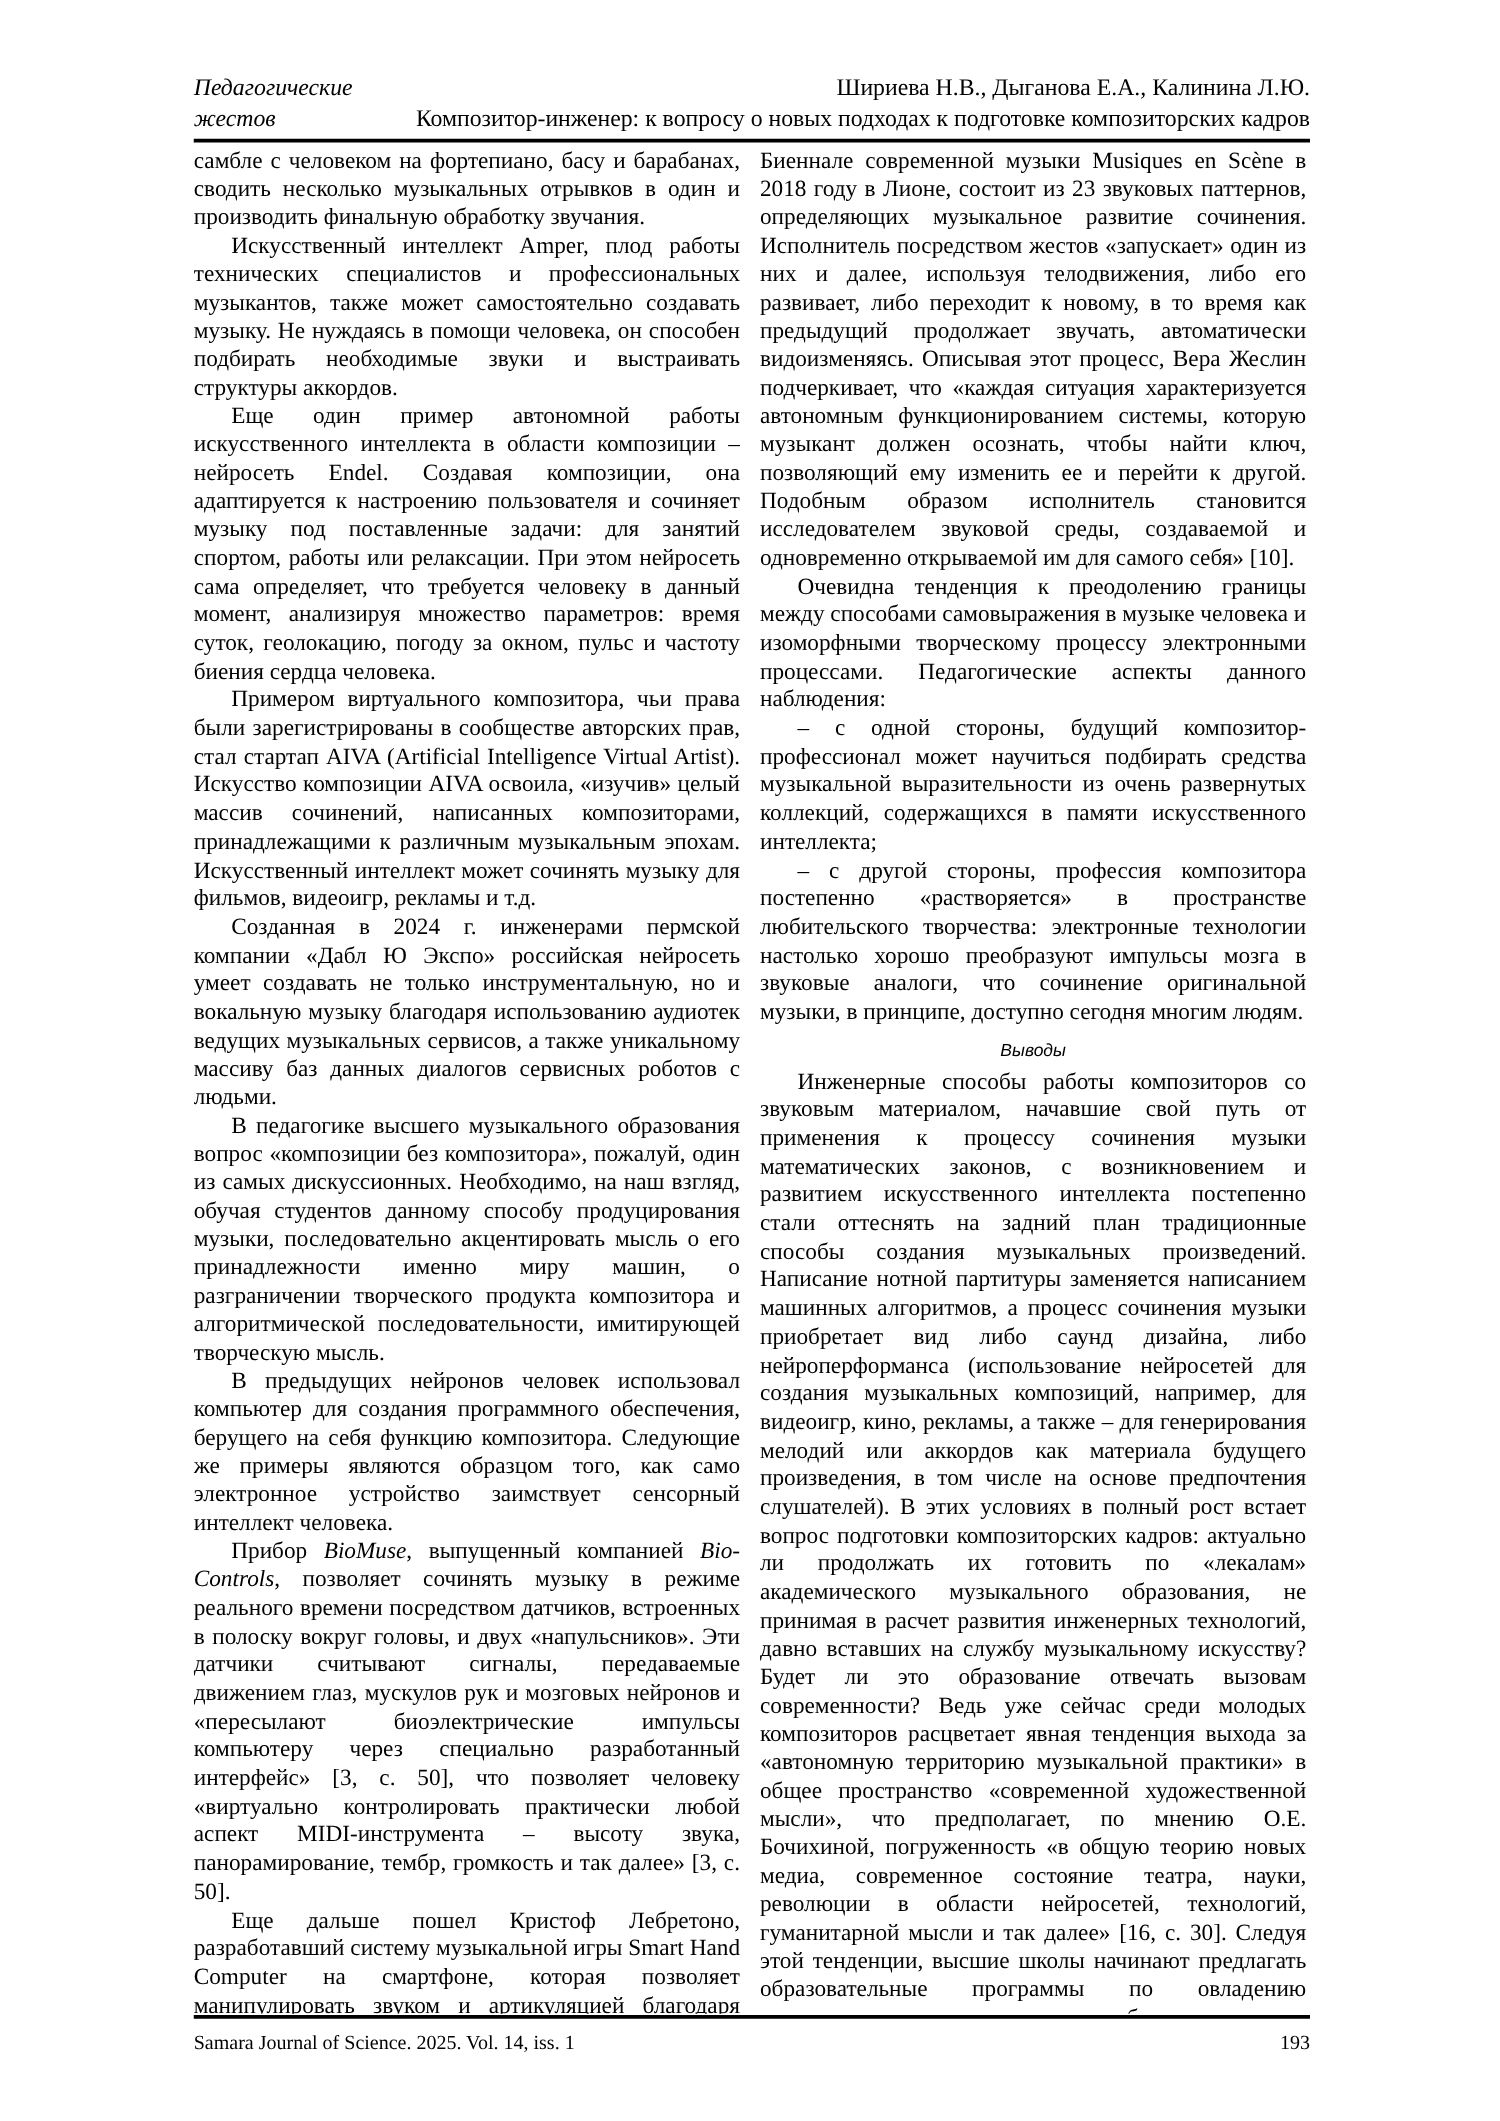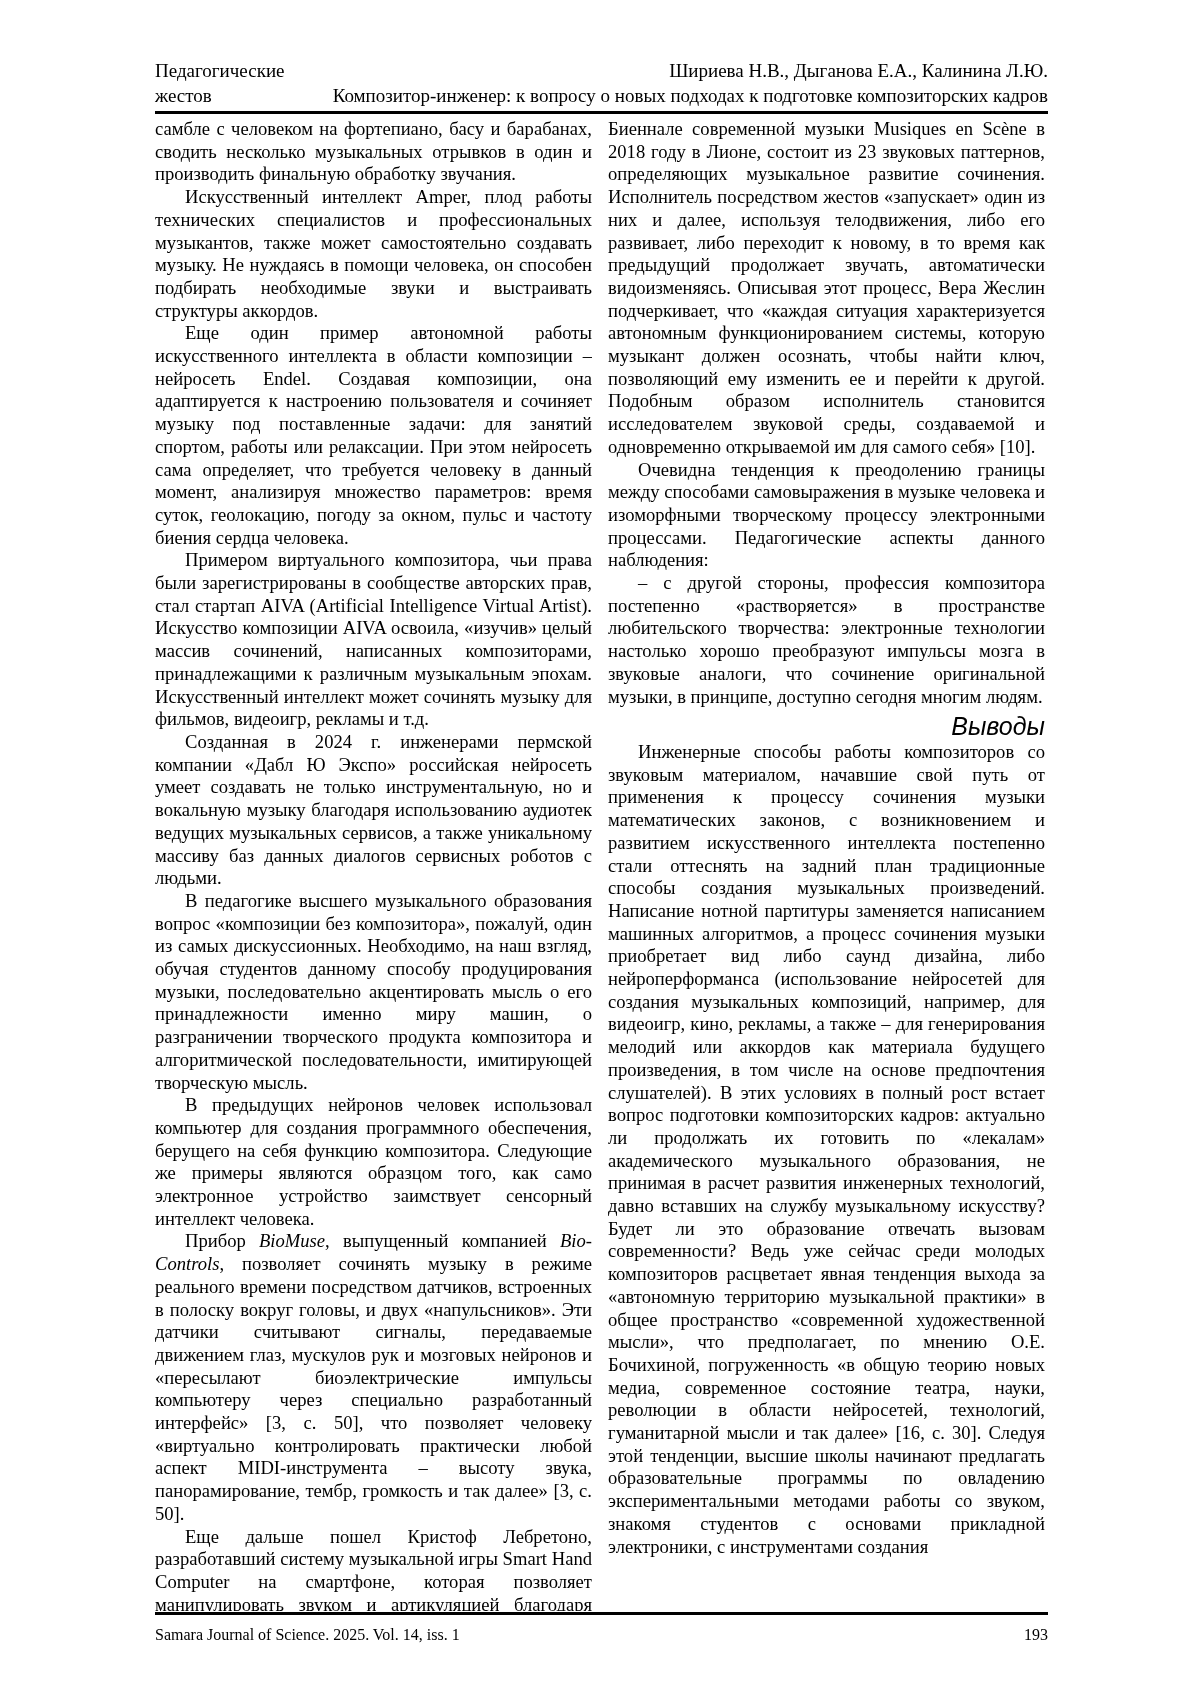--- a/index.html
+++ b/index.html
@@ -5,35 +5,35 @@
   html, body { margin: 0; padding: 0; }
   body {
     width: 1200px; height: 1697px;
     background: #ffffff; color: #000000;
     font-family: "Liberation Serif", serif;
   }
   .page { position: relative; width: 1200px; height: 1697px; overflow: hidden; background: #fff; }
   .content { position: absolute; left: 155px; top: 58px; width: 893px; }
 
   .header-row { display: flex; justify-content: space-between; align-items: baseline; font-size: 19px; line-height: 25px; }
-  .header-left { white-space: nowrap; }
+  .header-left { font-style: italic; white-space: nowrap; }
   .header-right { text-align: center; }
   .header-rule { border-bottom: 3px solid #000; margin-top: 3px; }
 
   .columns { display: flex; gap: 16px; margin-top: 4px; height: 1493px; overflow: hidden; }
   .col {
     width: 437px; height: 1493px; overflow: hidden;
     text-align: justify; font-size: 18.6px; line-height: 22.7px;
     hyphens: auto; -webkit-hyphens: auto;
   }
   p.para { margin: 0; text-indent: 30px; }
   p.no-indent { text-indent: 0; }
   p.subhead { margin: 7px 0 3px 0; }
   p.serif-italic { font-style: italic; text-indent: 58px; }
-  p.sans-italic { font-family: "Liberation Sans", sans-serif; font-style: italic; text-align: right; text-indent: 0; font-size: 25px; }
+  p.sans-italic { font-family: "Liberation Sans", sans-serif; font-style: italic; text-align: center; text-indent: 0; font-size: 14px; }
   .it { font-style: italic; }
 
   .footer {
     position: absolute; left: 155px; top: 1612px; width: 893px;
     border-top: 3px solid #000; padding-top: 8px;
     display: flex; justify-content: space-between;
     font-size: 16px; line-height: 24px;
   }
 </style>
 </head>
@@ -62,20 +62,21 @@
           <p class="para">Примером виртуального композитора, чьи права были зарегистрированы в сообществе авторских прав, стал стартап AIVA (Artificial Intelligence Virtual Artist). Искусство композиции AIVA освоила, «изучив» целый массив сочинений, написанных композиторами, принадлежащими к различным музыкальным эпохам. Искусственный интеллект может сочинять музыку для фильмов, видеоигр, рекламы и т.д.</p>
           <p class="para">Созданная в 2024 г. инженерами пермской компании «Дабл Ю Экспо» российская нейросеть умеет создавать не только инструментальную, но и вокальную музыку благодаря использованию аудиотек ведущих музыкальных сервисов, а также уникальному массиву баз данных диалогов сервисных роботов с людьми.</p>
           <p class="para">В педагогике высшего музыкального образования вопрос «композиции без композитора», пожалуй, один из самых дискуссионных. Необходимо, на наш взгляд, обучая студентов данному способу продуцирования музыки, последовательно акцентировать мысль о его принадлежности именно миру машин, о разграничении творческого продукта композитора и алгоритмической последовательности, имитирующей творческую мысль.</p>
           <p class="para">В предыдущих нейронов человек использовал компьютер для создания программного обеспечения, берущего на себя функцию композитора. Следующие же примеры являются образцом того, как само электронное устройство заимствует сенсорный интеллект человека.</p>
           <p class="para"><span>Прибор </span><span class="it">BioMuse</span><span>, выпущенный компанией </span><span class="it">Bio-Controls</span><span>, позволяет сочинять музыку в режиме реального времени посредством датчиков, встроенных в полоску вокруг головы, и двух «напульсников». Эти датчики считывают сигналы, передаваемые движением глаз, мускулов рук и мозговых нейронов и «пересылают биоэлектрические импульсы компьютеру через специально разработанный интерфейс» [3, с. 50], что позволяет человеку «виртуально контролировать практически любой аспект MIDI-инструмента – высоту звука, панорамирование, тембр, громкость и так далее» [3, с. 50].</span></p>
           <p class="para">Еще дальше пошел Кристоф Лебретоно, разработавший систему музыкальной игры Smart Hand Computer на смартфоне, которая позволяет манипулировать звуком и артикуляцией благодаря изменению положений рук без использования экрана. Пьеса «Virtual Rhizome» Винсента-Рафаэля Каринолы написанная для</p>
         </div>
       <div class="col">
           <p class="para no-indent">Биеннале современной музыки Musiques en Scène в 2018 году в Лионе, состоит из 23 звуковых паттернов, определяющих музыкальное развитие сочинения. Исполнитель посредством жестов «запускает» один из них и далее, используя телодвижения, либо его развивает, либо переходит к новому, в то время как предыдущий продолжает звучать, автоматически видоизменяясь. Описывая этот процесс, Вера Жеслин подчеркивает, что «каждая ситуация характеризуется автономным функционированием системы, которую музыкант должен осознать, чтобы найти ключ, позволяющий ему изменить ее и перейти к другой. Подобным образом исполнитель становится исследователем звуковой среды, создаваемой и одновременно открываемой им для самого себя» [10].</p>
           <p class="para">Очевидна тенденция к преодолению границы между способами самовыражения в музыке человека и изоморфными творческому процессу электронными процессами. Педагогические аспекты данного наблюдения:</p>
+          <p class="para">– с одной стороны, будущий композитор-профессионал может научиться подбирать средства музыкальной выразительности из очень развернутых коллекций, содержащихся в памяти искусственного интеллекта;</p>
           <p class="para">– с другой стороны, профессия композитора постепенно «растворяется» в пространстве любительского творчества: электронные технологии настолько хорошо преобразуют импульсы мозга в звуковые аналоги, что сочинение оригинальной музыки, в принципе, доступно сегодня многим людям.</p>
           <p class="subhead sans-italic">Выводы</p>
           <p class="para">Инженерные способы работы композиторов со звуковым материалом, начавшие свой путь от применения к процессу сочинения музыки математических законов, с возникновением и развитием искусственного интеллекта постепенно стали оттеснять на задний план традиционные способы создания музыкальных произведений. Написание нотной партитуры заменяется написанием машинных алгоритмов, а процесс сочинения музыки приобретает вид либо саунд дизайна, либо нейроперформанса (использование нейросетей для создания музыкальных композиций, например, для видеоигр, кино, рекламы, а также – для генерирования мелодий или аккордов как материала будущего произведения, в том числе на основе предпочтения слушателей). В этих условиях в полный рост встает вопрос подготовки композиторских кадров: актуально ли продолжать их готовить по «лекалам» академического музыкального образования, не принимая в расчет развития инженерных технологий, давно вставших на службу музыкальному искусству? Будет ли это образование отвечать вызовам современности? Ведь уже сейчас среди молодых композиторов расцветает явная тенденция выхода за «автономную территорию музыкальной практики» в общее пространство «современной художественной мысли», что предполагает, по мнению О.Е. Бочихиной, погруженность «в общую теорию новых медиа, современное состояние театра, науки, революции в области нейросетей, технологий, гуманитарной мысли и так далее» [16, с. 30]. Следуя этой тенденции, высшие школы начинают предлагать образовательные программы по овладению экспериментальными методами работы со звуком, знакомя студентов с основами прикладной электроники, с инструментами создания</p>
         </div>
     </div>
 
   </div>
 
   <div class="footer">
     <span>Samara Journal of Science. 2025. Vol. 14, iss. 1</span>

